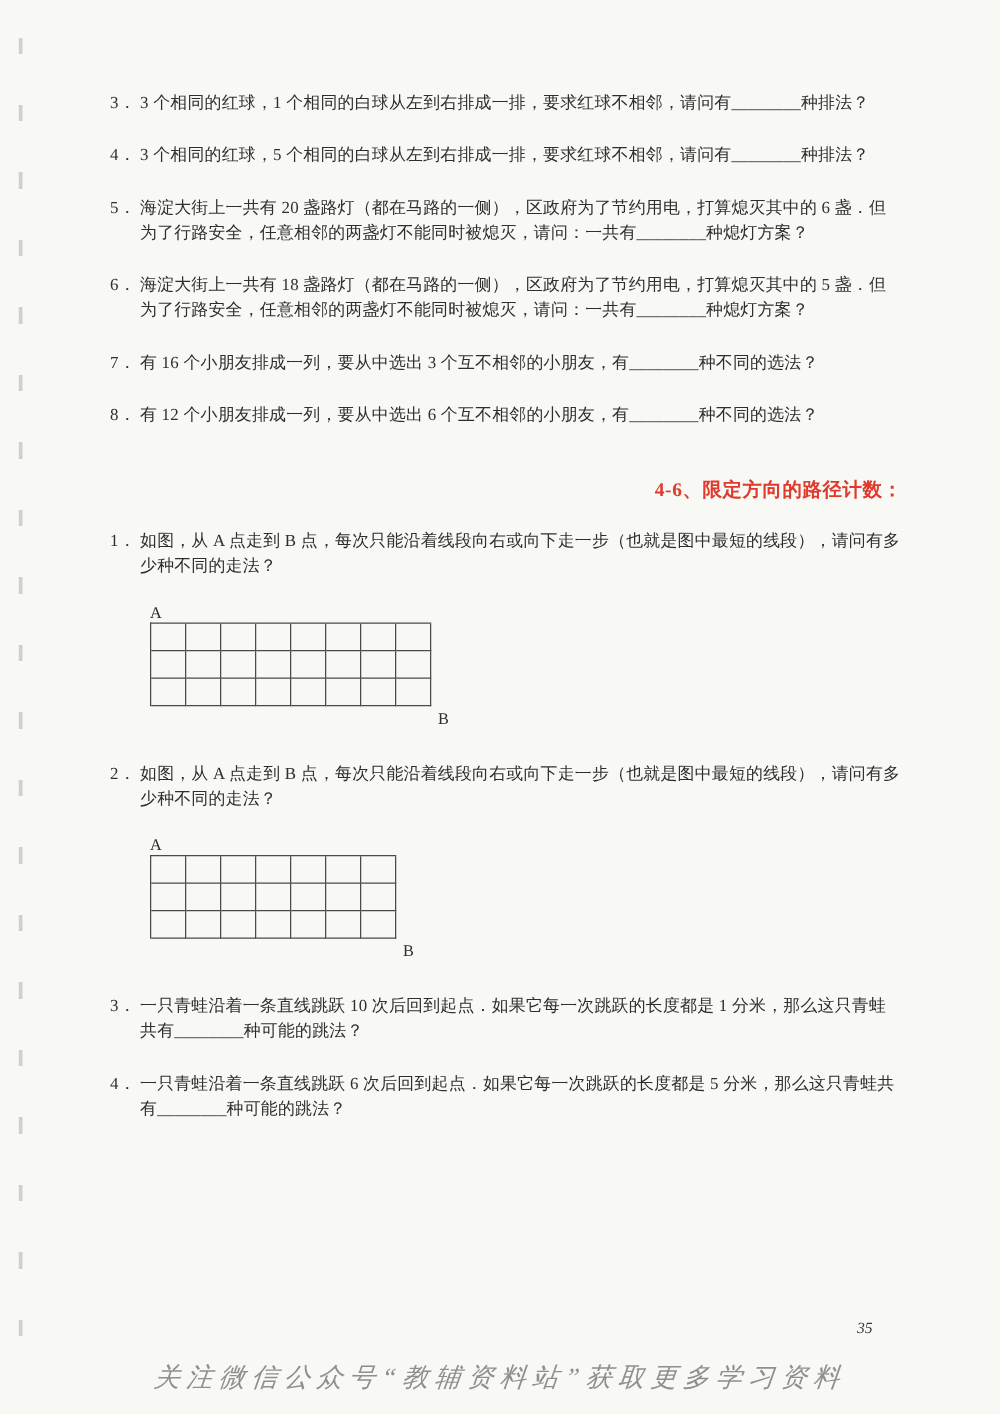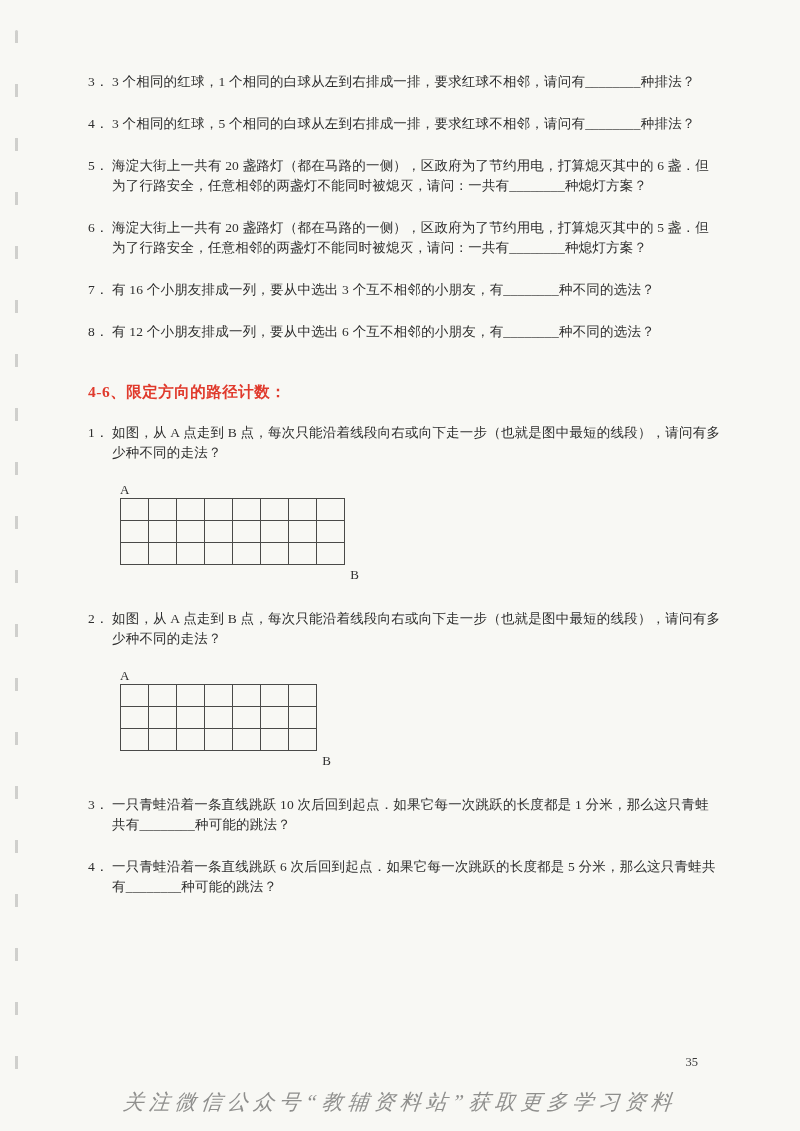--- a/index.html
+++ b/index.html
@@ -30,20 +30,21 @@
     margin-bottom:22px;
     letter-spacing:.2px;
   }
   .problem .num{flex:0 0 24px}
   .problem .text{flex:1}
   .section-heading{
     color:#e03a2c;
     font-size:15.5px;font-weight:bold;
     margin:40px 0 20px 0;
     letter-spacing:.5px;
+    text-align:right;
   }
   .figure{
     margin:-4px 0 26px 32px;
     width:max-content;
   }
   .fig-label{
     display:block;font-size:13px;line-height:17px;color:#2e2e2e;
   }
   .fig-label.end{
     text-align:right;margin-right:-14px;margin-top:1px;
@@ -53,21 +54,21 @@
     border-left:1px solid #4a4a48;
     width:max-content;
   }
   .path-grid i{
     display:block;
     border-right:1px solid #4a4a48;
     border-bottom:1px solid #4a4a48;
   }
   .page-number{
     position:absolute;top:1055px;right:102px;
-    font-size:12.5px;color:#3a3a3a;
+    font-size:12.5px;color:#3a3a3a;font-style:italic;
   }
   .watermark{
     position:absolute;top:1088px;left:0;right:0;
     text-align:center;
     font-size:21px;color:#8f8f8d;
     font-style:italic;
     letter-spacing:5px;
     transform:skewX(-6deg);
   }
 </style>
@@ -86,21 +87,21 @@
     <div class="problem">
       <span class="num">4．</span>
       <span class="text">3 个相同的红球，5 个相同的白球从左到右排成一排，要求红球不相邻，请问有________种排法？</span>
     </div>
     <div class="problem">
       <span class="num">5．</span>
       <span class="text">海淀大街上一共有 20 盏路灯（都在马路的一侧），区政府为了节约用电，打算熄灭其中的 6 盏．但为了行路安全，任意相邻的两盏灯不能同时被熄灭，请问：一共有________种熄灯方案？</span>
     </div>
     <div class="problem">
       <span class="num">6．</span>
-      <span class="text">海淀大街上一共有 20 盏路灯（都在马路的一侧），区政府为了节约用电，打算熄灭其中的 5 盏．但为了行路安全，任意相邻的两盏灯不能同时被熄灭，请问：一共有________种熄灯方案？</span>
+      <span class="text">海淀大街上一共有 18 盏路灯（都在马路的一侧），区政府为了节约用电，打算熄灭其中的 5 盏．但为了行路安全，任意相邻的两盏灯不能同时被熄灭，请问：一共有________种熄灯方案？</span>
     </div>
     <div class="problem">
       <span class="num">7．</span>
       <span class="text">有 16 个小朋友排成一列，要从中选出 3 个互不相邻的小朋友，有________种不同的选法？</span>
     </div>
     <div class="problem">
       <span class="num">8．</span>
       <span class="text">有 12 个小朋友排成一列，要从中选出 6 个互不相邻的小朋友，有________种不同的选法？</span>
     </div>
 

